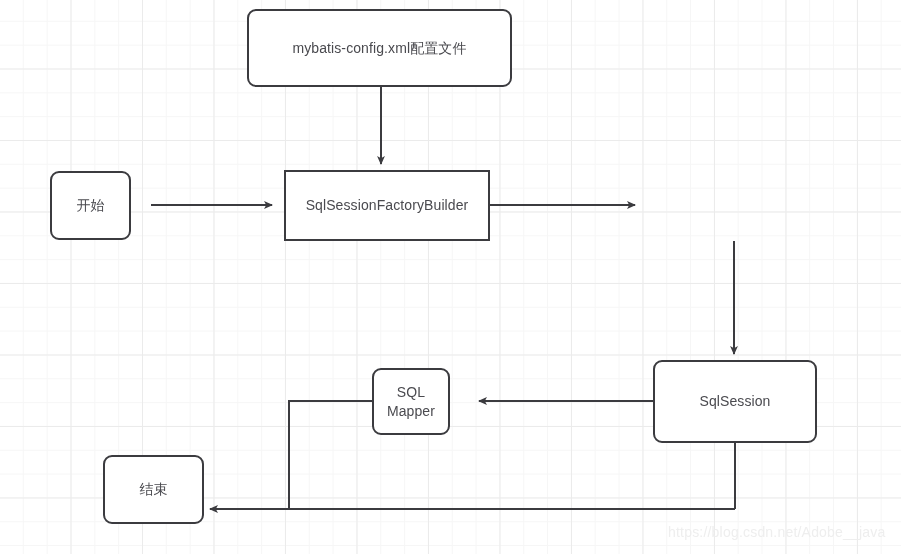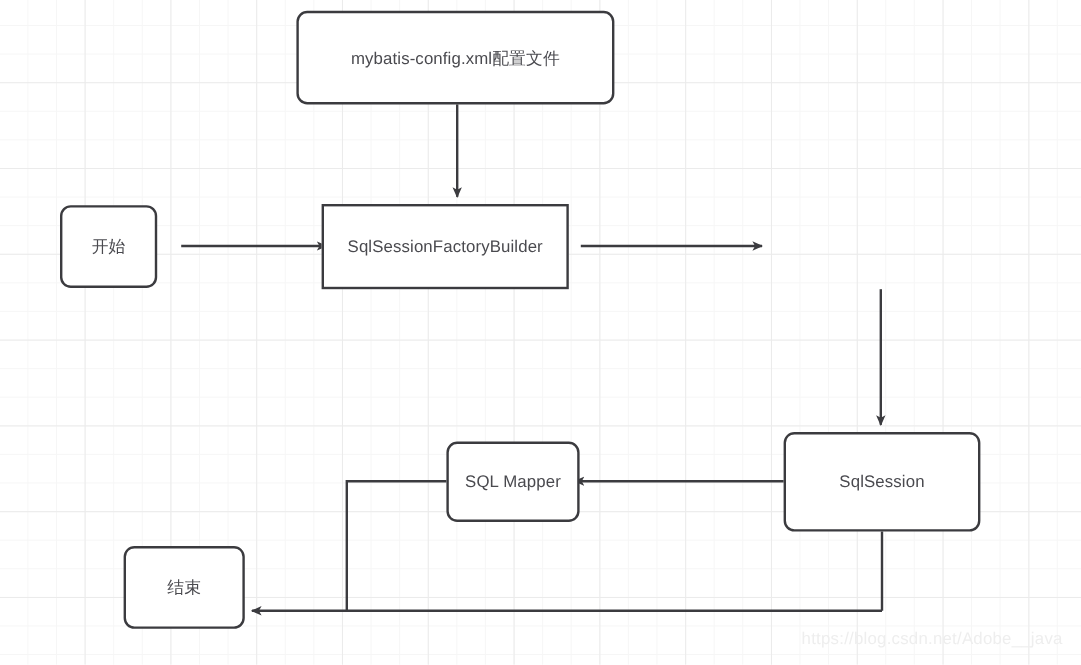--- a/index.html
+++ b/index.html
@@ -90,30 +90,30 @@
   </svg>
 
   <div class="node rounded" style="left:247px; top:9px; width:265px; height:78px;">
     <span>mybatis-config.xml配置文件</span>
   </div>
 
   <div class="node rounded" style="left:50px; top:171px; width:81px; height:69px;">
     <span>开始</span>
   </div>
 
-  <div class="node sharp" style="left:268px; top:170px; width:206px; height:71px;">
+  <div class="node sharp" style="left:284px; top:170px; width:206px; height:71px;">
     <span>SqlSessionFactoryBuilder</span>
   </div>
 
 
   <div class="node rounded" style="left:653px; top:360px; width:164px; height:83px;">
     <span>SqlSession</span>
   </div>
 
-  <div class="node rounded" style="left:372px; top:368px; width:111px; height:67px;">
+  <div class="node rounded" style="left:372px; top:368px; width:78px; height:67px;">
     <span>SQL Mapper</span>
   </div>
 
   <div class="node rounded" style="left:103px; top:455px; width:101px; height:69px;">
     <span>结束</span>
   </div>
 
   <div class="watermark">https://blog.csdn.net/Adobe__java</div>
 
 </div>

